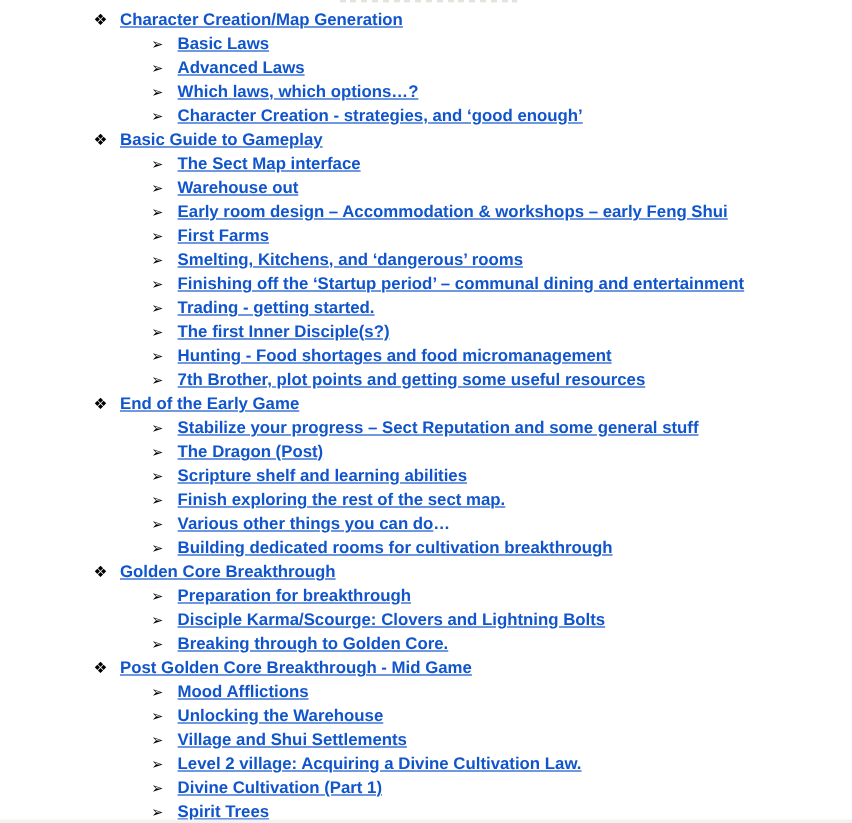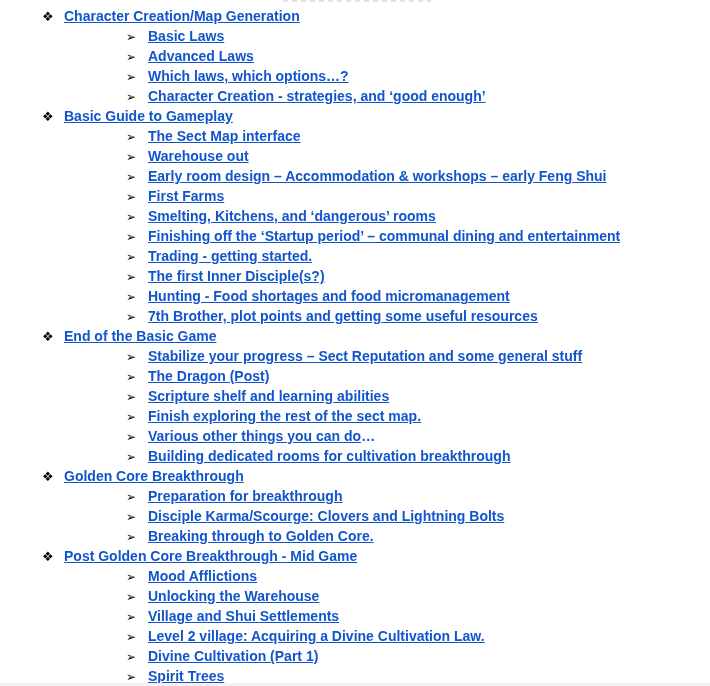--- a/index.html
+++ b/index.html
@@ -4,21 +4,21 @@
 <style>
   * { margin:0; padding:0; box-sizing:border-box; }
   html,body { width:710px; height:686px; background:#ffffff; overflow:hidden; }
   .doc {
     position:relative; width:710px; height:686px;
     padding-top:6px;
     font-family:"Liberation Sans","DejaVu Sans",sans-serif;
     font-size:14px; color:#000;
   }
   .row { height:20px; line-height:20px; white-space:nowrap; }
-  .row.sec  { padding-left:42px; }
+  .row.sec  { padding-left:78px; }
   .row.item { padding-left:126px;font-weight:bold; }
   .bullet {
     display:inline-block; width:22px; color:#000;
     font-family:"DejaVu Sans",sans-serif; font-size:12px;
     vertical-align:baseline;
   }
   .sec .bullet { font-size:13px; }
   a.link {
     color:#1155cc; text-decoration:underline; cursor:pointer;
   }
@@ -84,21 +84,21 @@
     <span class="bullet">➢</span><a class="link">The first Inner Disciple(s?)</a><span class="suffix"></span>
   </div>
   <div class="row item">
     <span class="bullet">➢</span><a class="link">Hunting - Food shortages and food micromanagement</a><span class="suffix"></span>
   </div>
   <div class="row item">
     <span class="bullet">➢</span><a class="link">7th Brother, plot points and getting some useful resources</a><span class="suffix"></span>
   </div>
 
   <div class="row sec">
-    <span class="bullet">❖</span><a class="link">End of the Basic Game</a>
+    <span class="bullet">❖</span><a class="link">End of the Early Game</a>
   </div>
   <div class="row item">
     <span class="bullet">➢</span><a class="link">Stabilize your progress – Sect Reputation and some general stuff</a><span class="suffix"></span>
   </div>
   <div class="row item">
     <span class="bullet">➢</span><a class="link">The Dragon (Post)</a><span class="suffix"></span>
   </div>
   <div class="row item">
     <span class="bullet">➢</span><a class="link">Scripture shelf and learning abilities</a><span class="suffix"></span>
   </div>

